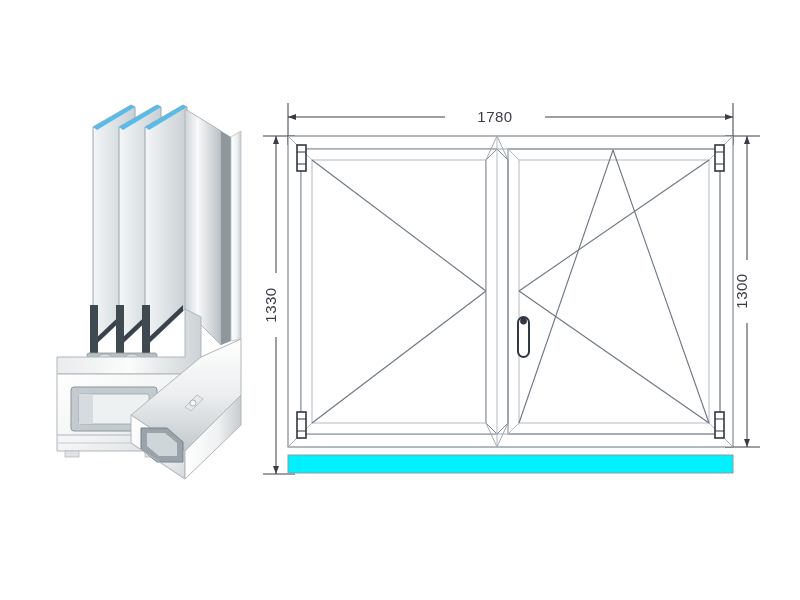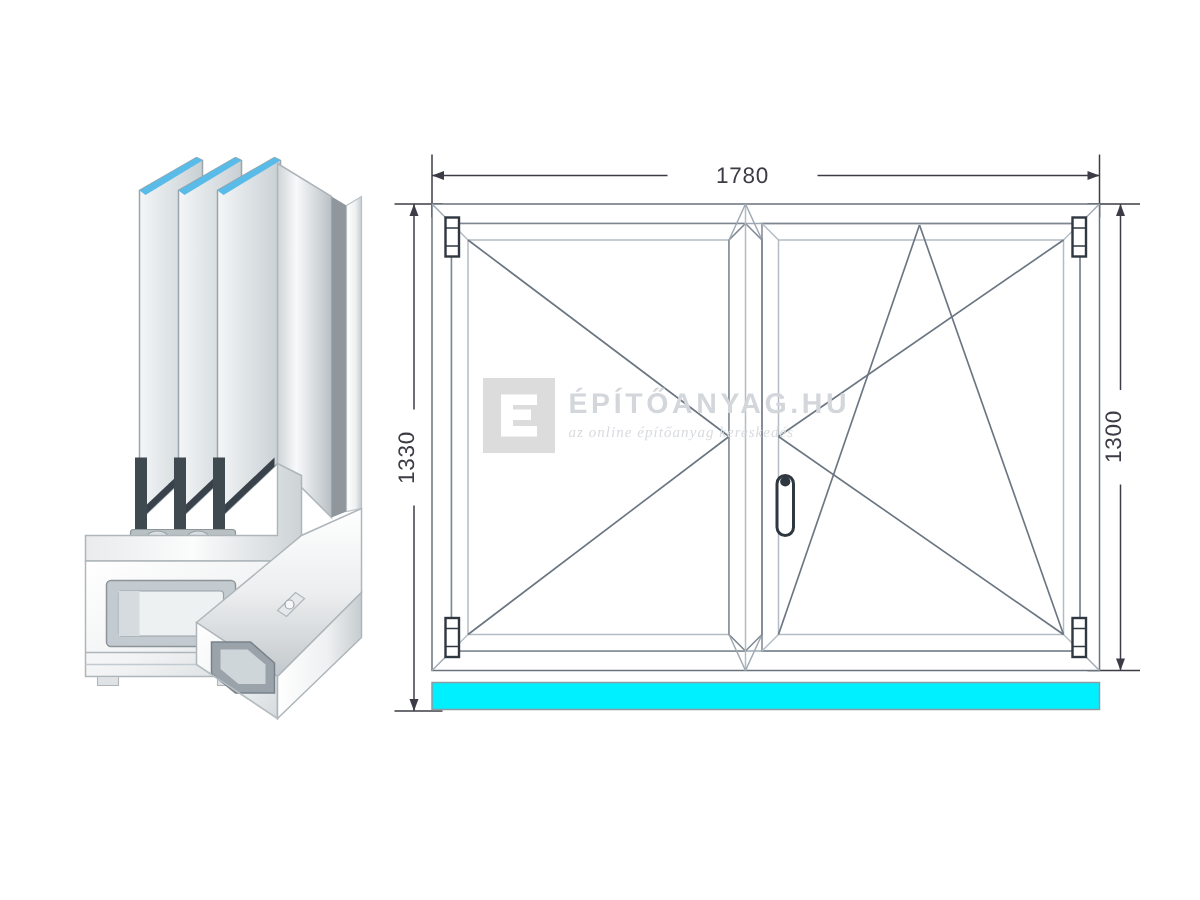--- a/index.html
+++ b/index.html
@@ -256,26 +256,14 @@
           <rect x="460" y="317" width="9" height="26" fill="#ffffff" stroke="#2f3740" stroke-width="1.6"></rect>
           <line x1="460" y1="324" x2="469" y2="324" stroke="#2f3740" stroke-width="1"></line>
           <line x1="460" y1="336" x2="469" y2="336" stroke="#2f3740" stroke-width="1"></line>
         </g>
       </g>
 
       <rect x="33" y="360" width="445" height="18" fill="#00f0ff" stroke="#8f9aa3" stroke-width="1"></rect>
     </svg>
   </div>
 
-  <div class="wm">
-    <div class="wm-badge">
-      <i class="b1"></i>
-        <i class="b2"></i>
-        <i class="b3"></i>
-        <i class="b4"></i>
-    </div>
-    <div class="wm-text">
-      <div class="wm-title">ÉPÍTŐANYAG.HU</div>
-      <div class="wm-sub">az online építőanyag kereskedés</div>
-    </div>
-  </div>
 
 </div>
 
 </body></html>

